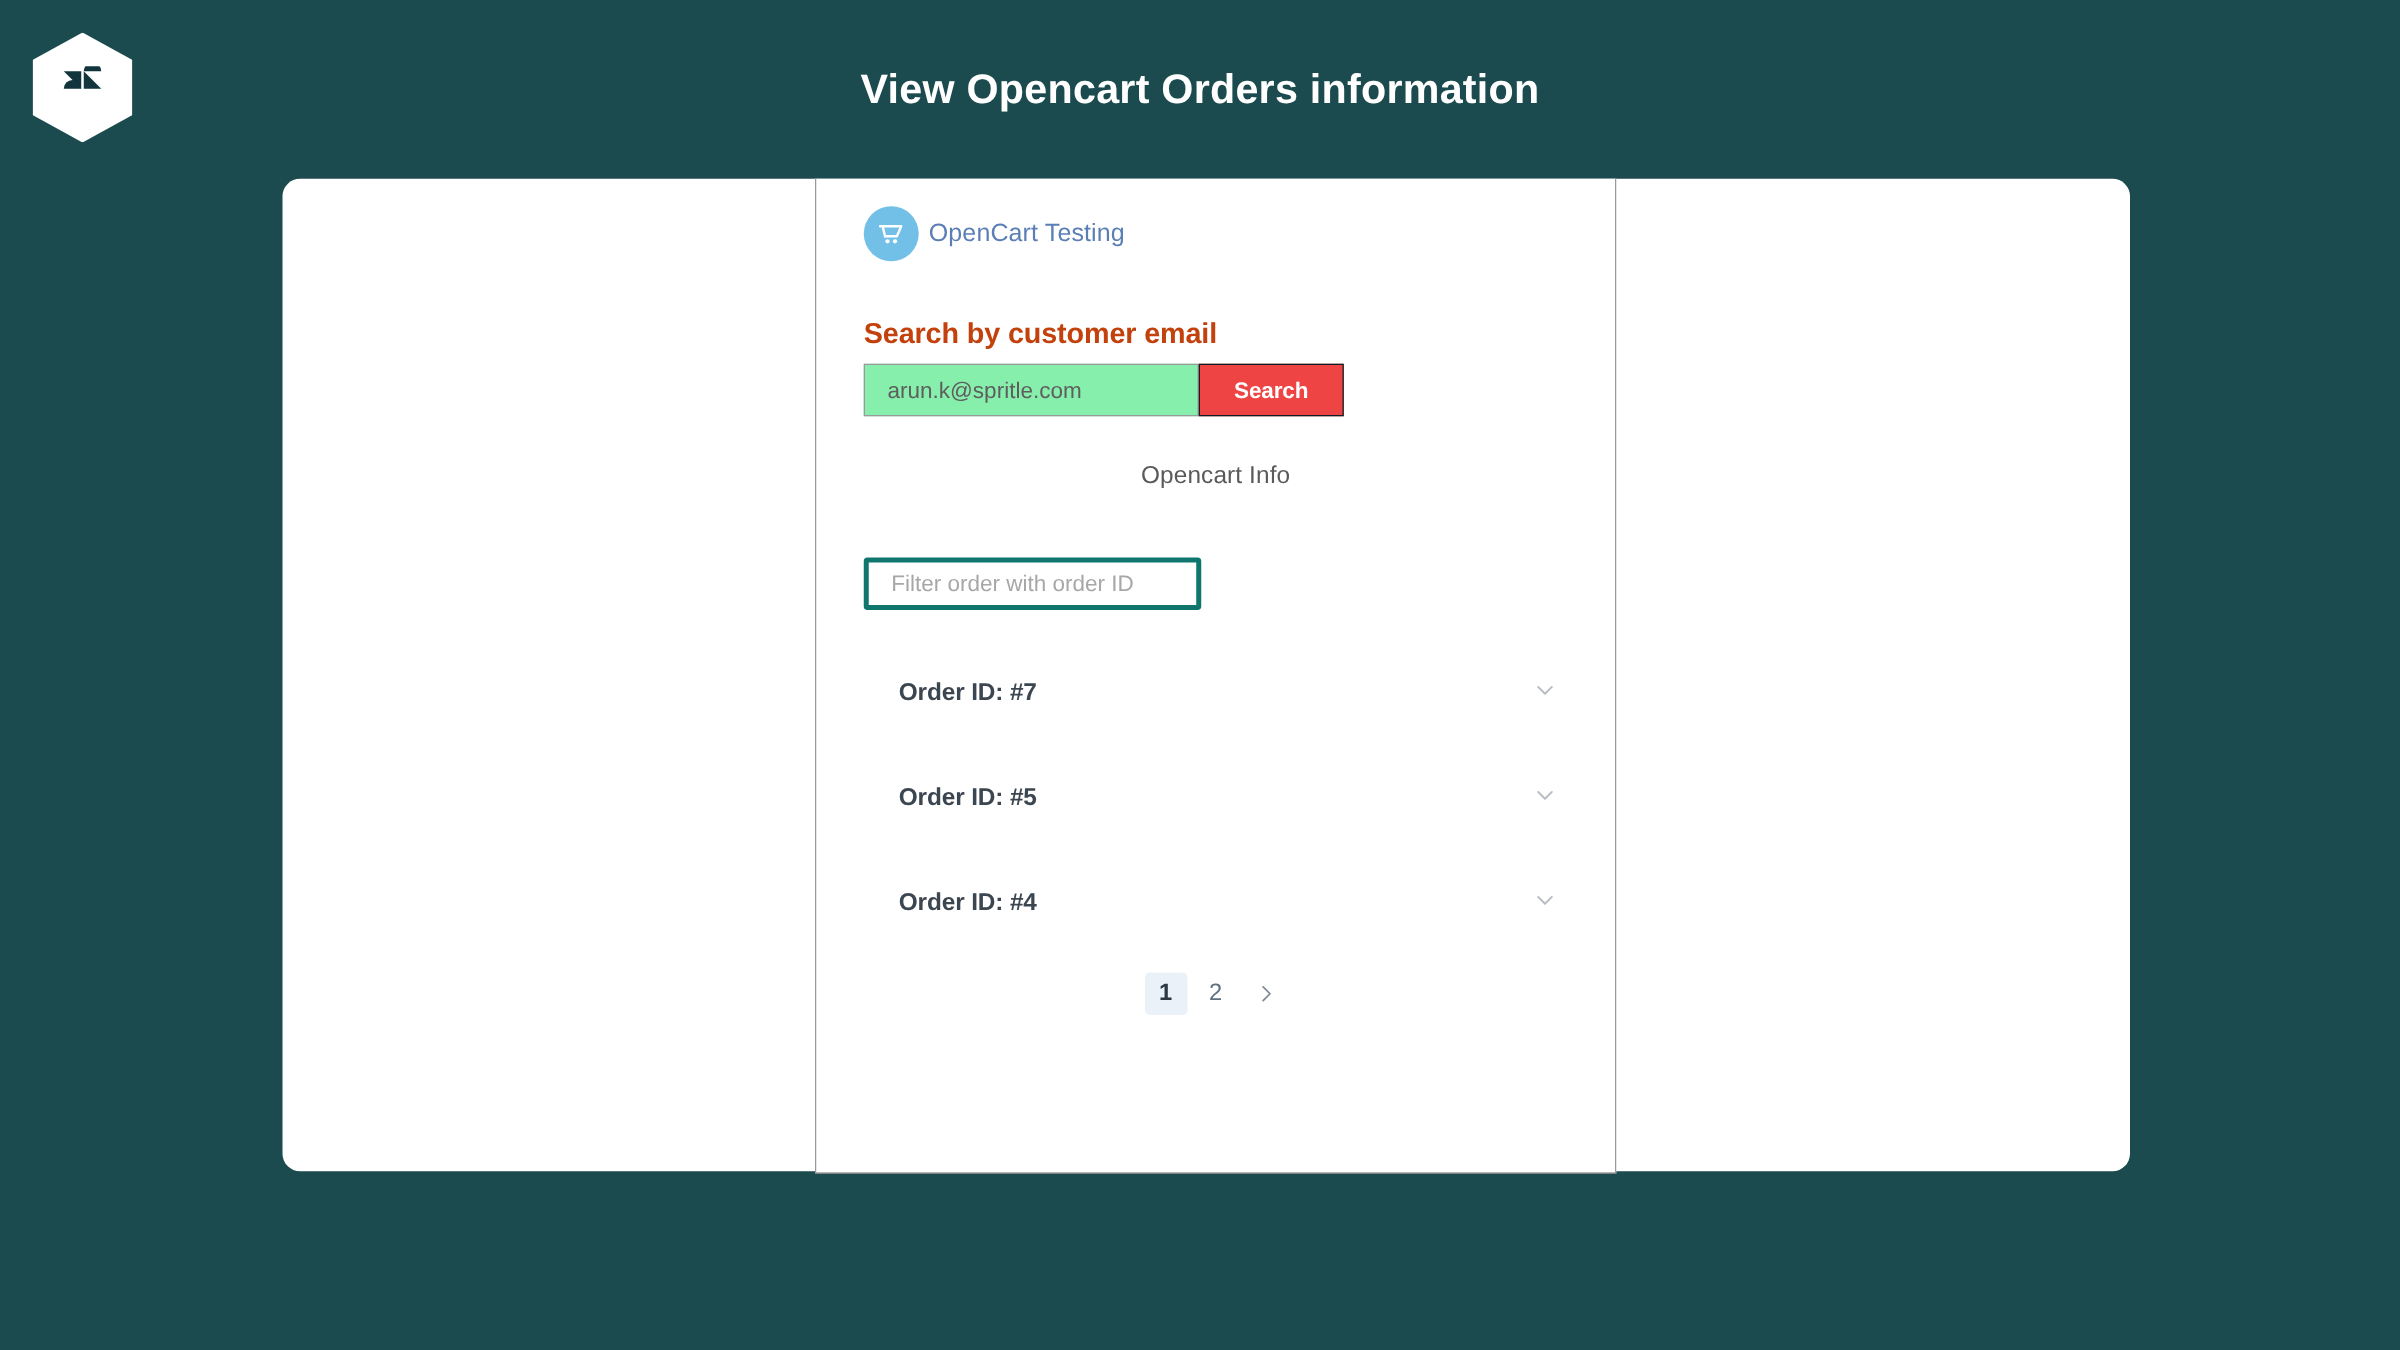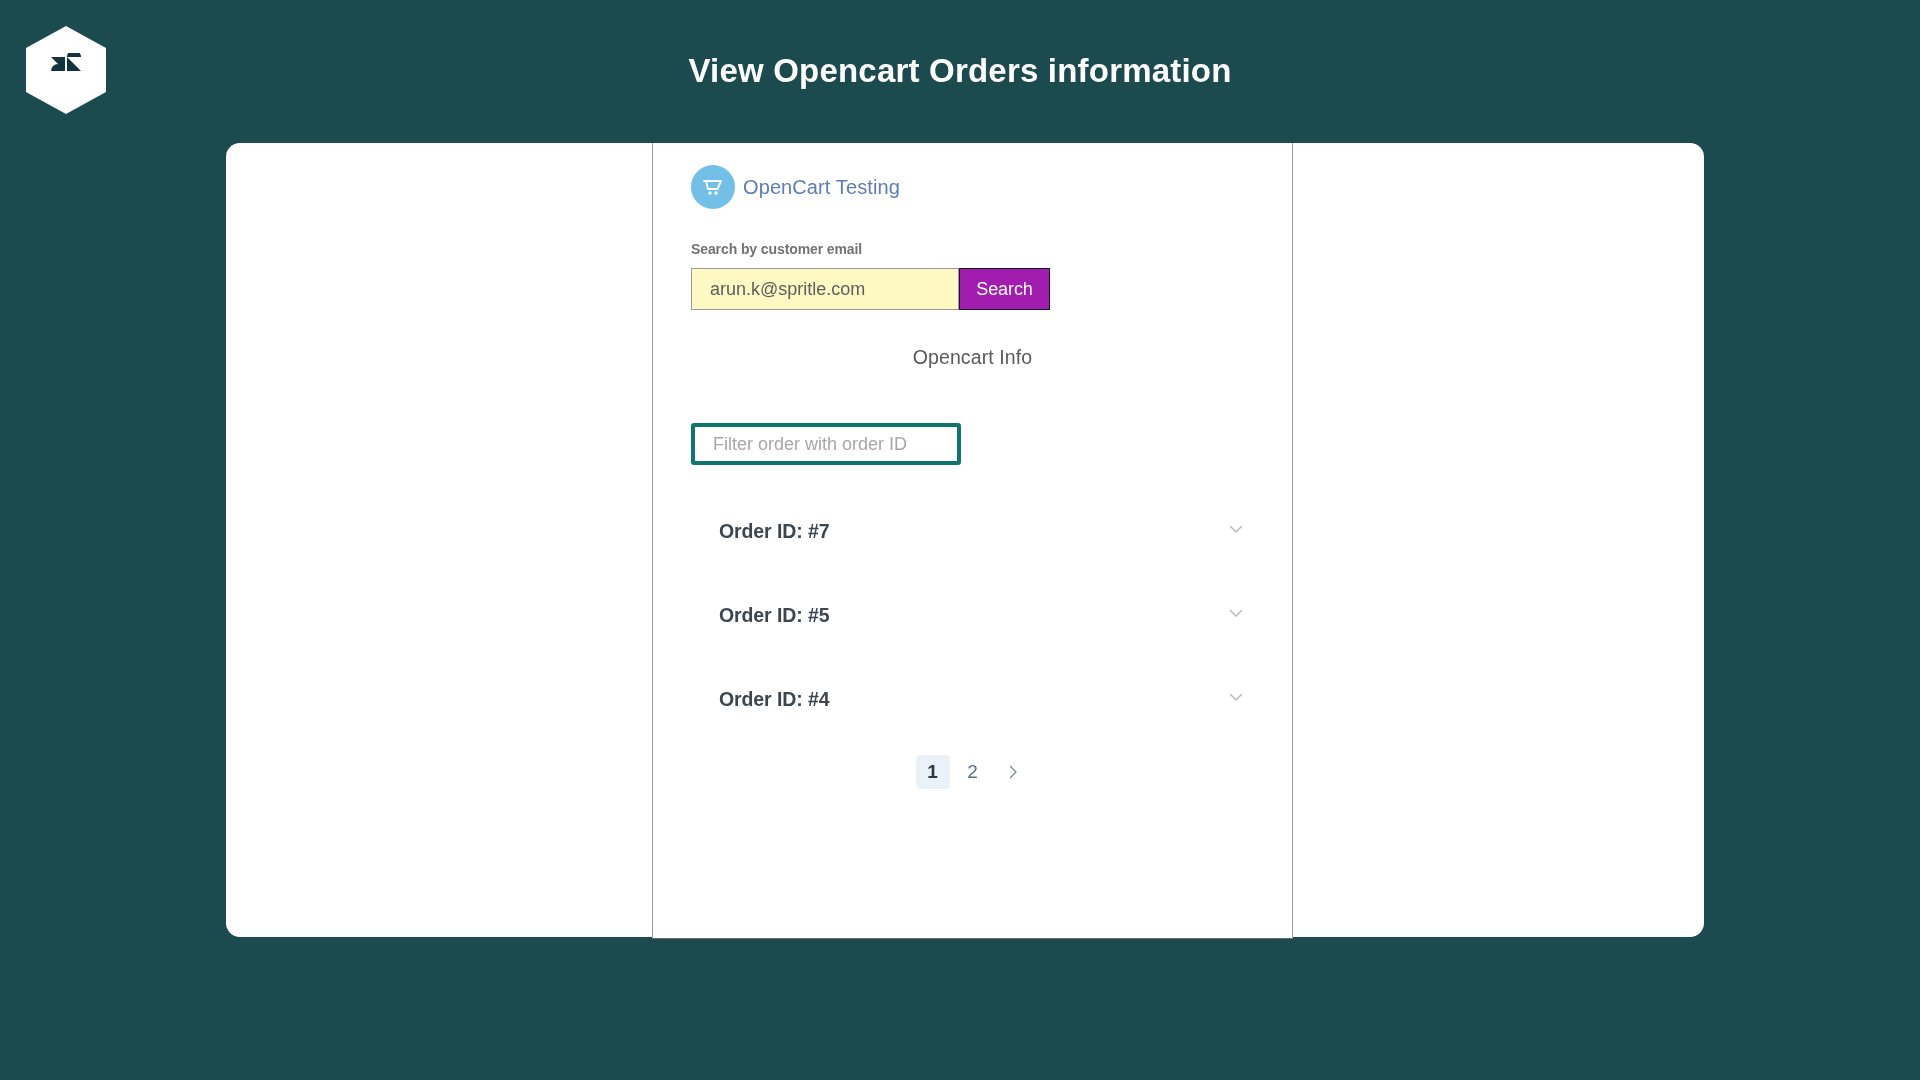--- a/index.html
+++ b/index.html
@@ -87,52 +87,52 @@
     flex: none;
   }
   .brand-name {
     color: #5b7fb5;
     font-size: 20px;
     letter-spacing: 0.1px;
   }
 
   
   .search-label {
-    margin-top: 32px;
-    font-size: 14px;
+    margin-top: 44px;
+    font-size: 23px;
     font-weight: bold;
-    color: #737373;
+    color: #c2410c;
     letter-spacing: -0.1px;
   }
   .search-row {
     display: flex;
     margin-top: 11px;
     height: 42px;
   }
   .search-input {
     width: 268px;
     height: 42px;
     border: 1px solid #9a9a9a;
-    background: #fef9c3;
+    background: #86efac;
     font-family: "Liberation Sans", sans-serif;
     font-size: 18px;
     color: #5e5e5e;
     padding: 0 18px;
     outline: none;
   }
   .search-input::placeholder { color: #a5a5a5; }
   .search-button {
-    width: 91px;
+    width: 116px;
     height: 42px;
-    background: #a21caf;
+    background: #ef4444;
     border: 1px solid #0b1f24;
     color: #ffffff;
     font-family: "Liberation Sans", sans-serif;
     font-size: 18px;
-    font-weight: normal;
+    font-weight: bold;
     cursor: pointer;
     letter-spacing: -0.1px;
   }
 
   
   .tabs {
     display: flex;
     margin-top: 36px;
   }
   .tab {

